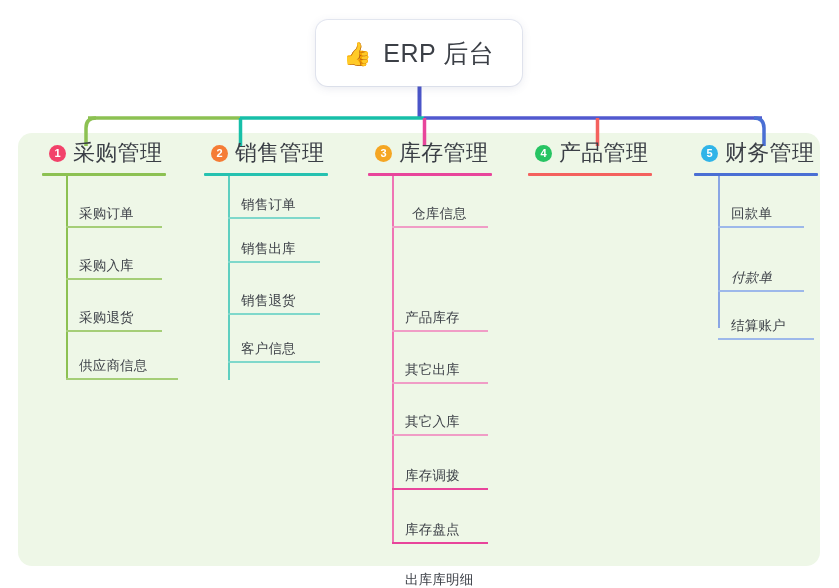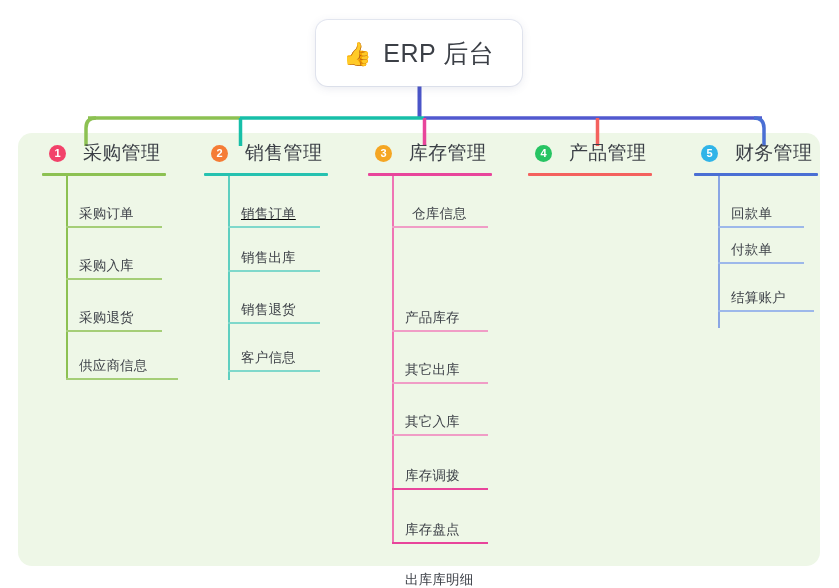--- a/index.html
+++ b/index.html
@@ -101,25 +101,24 @@
     height: 17px;
     border-radius: 50%;
     color: #ffffff;
     font-size: 11px;
     line-height: 17px;
     text-align: center;
     font-weight: bold;
     flex: 0 0 auto;
   }
   .col-title {
-    font-size: 19px;
+    font-size: 22px;
     color: #3b3f46;
     white-space: nowrap;
     letter-spacing: 0.3px;
-    margin-left: 10px;
   }
   .head-rule {
     height: 3px;
     border-radius: 1px;
   }
 
   .children {
     position: relative;
     padding-left: 24px;
     box-sizing: border-box;
@@ -216,21 +215,21 @@
     </div>
 
     <div class="col" style="left:186px;width:140px;">
       <div class="col-head">
         <span class="badge" style="background:#f57c35;">2</span>
         <span class="col-title">销售管理</span>
       </div>
       <div class="head-rule" style="background:#25c2b0;width:124px;"></div>
       <div class="children">
         <div class="stem" style="background:#5ecfc0;height:204px;"></div>
-        <div class="child" style="height:52px;text-decoration:underline;">
+        <div class="child" style="height:43px;">
           <span class="child-label">销售订单</span>
           <div class="child-rule" style="background:#7fd8cb;width:92px;"></div>
         </div>
         <div class="child" style="height:44px;">
           <span class="child-label">销售出库</span>
           <div class="child-rule" style="background:#7fd8cb;width:92px;"></div>
         </div>
         <div class="child" style="height:52px;">
           <span class="child-label">销售退货</span>
           <div class="child-rule" style="background:#7fd8cb;width:92px;"></div>
@@ -294,21 +293,21 @@
         <span class="badge" style="background:#30b4e8;">5</span>
         <span class="col-title">财务管理</span>
       </div>
       <div class="head-rule" style="background:#4a6fd4;width:124px;"></div>
       <div class="children">
         <div class="stem" style="background:#8aa6e4;height:152px;"></div>
         <div class="child" style="height:52px;">
           <span class="child-label">回款单</span>
           <div class="child-rule" style="background:#9db8ea;width:86px;"></div>
         </div>
-        <div class="child" style="height:36px;">
+        <div class="child" style="height:64px;font-style:italic;">
           <span class="child-label">付款单</span>
           <div class="child-rule" style="background:#9db8ea;width:86px;"></div>
         </div>
         <div class="child" style="height:48px;">
           <span class="child-label">结算账户</span>
           <div class="child-rule" style="background:#9db8ea;width:96px;"></div>
         </div>
       </div>
     </div>
 

